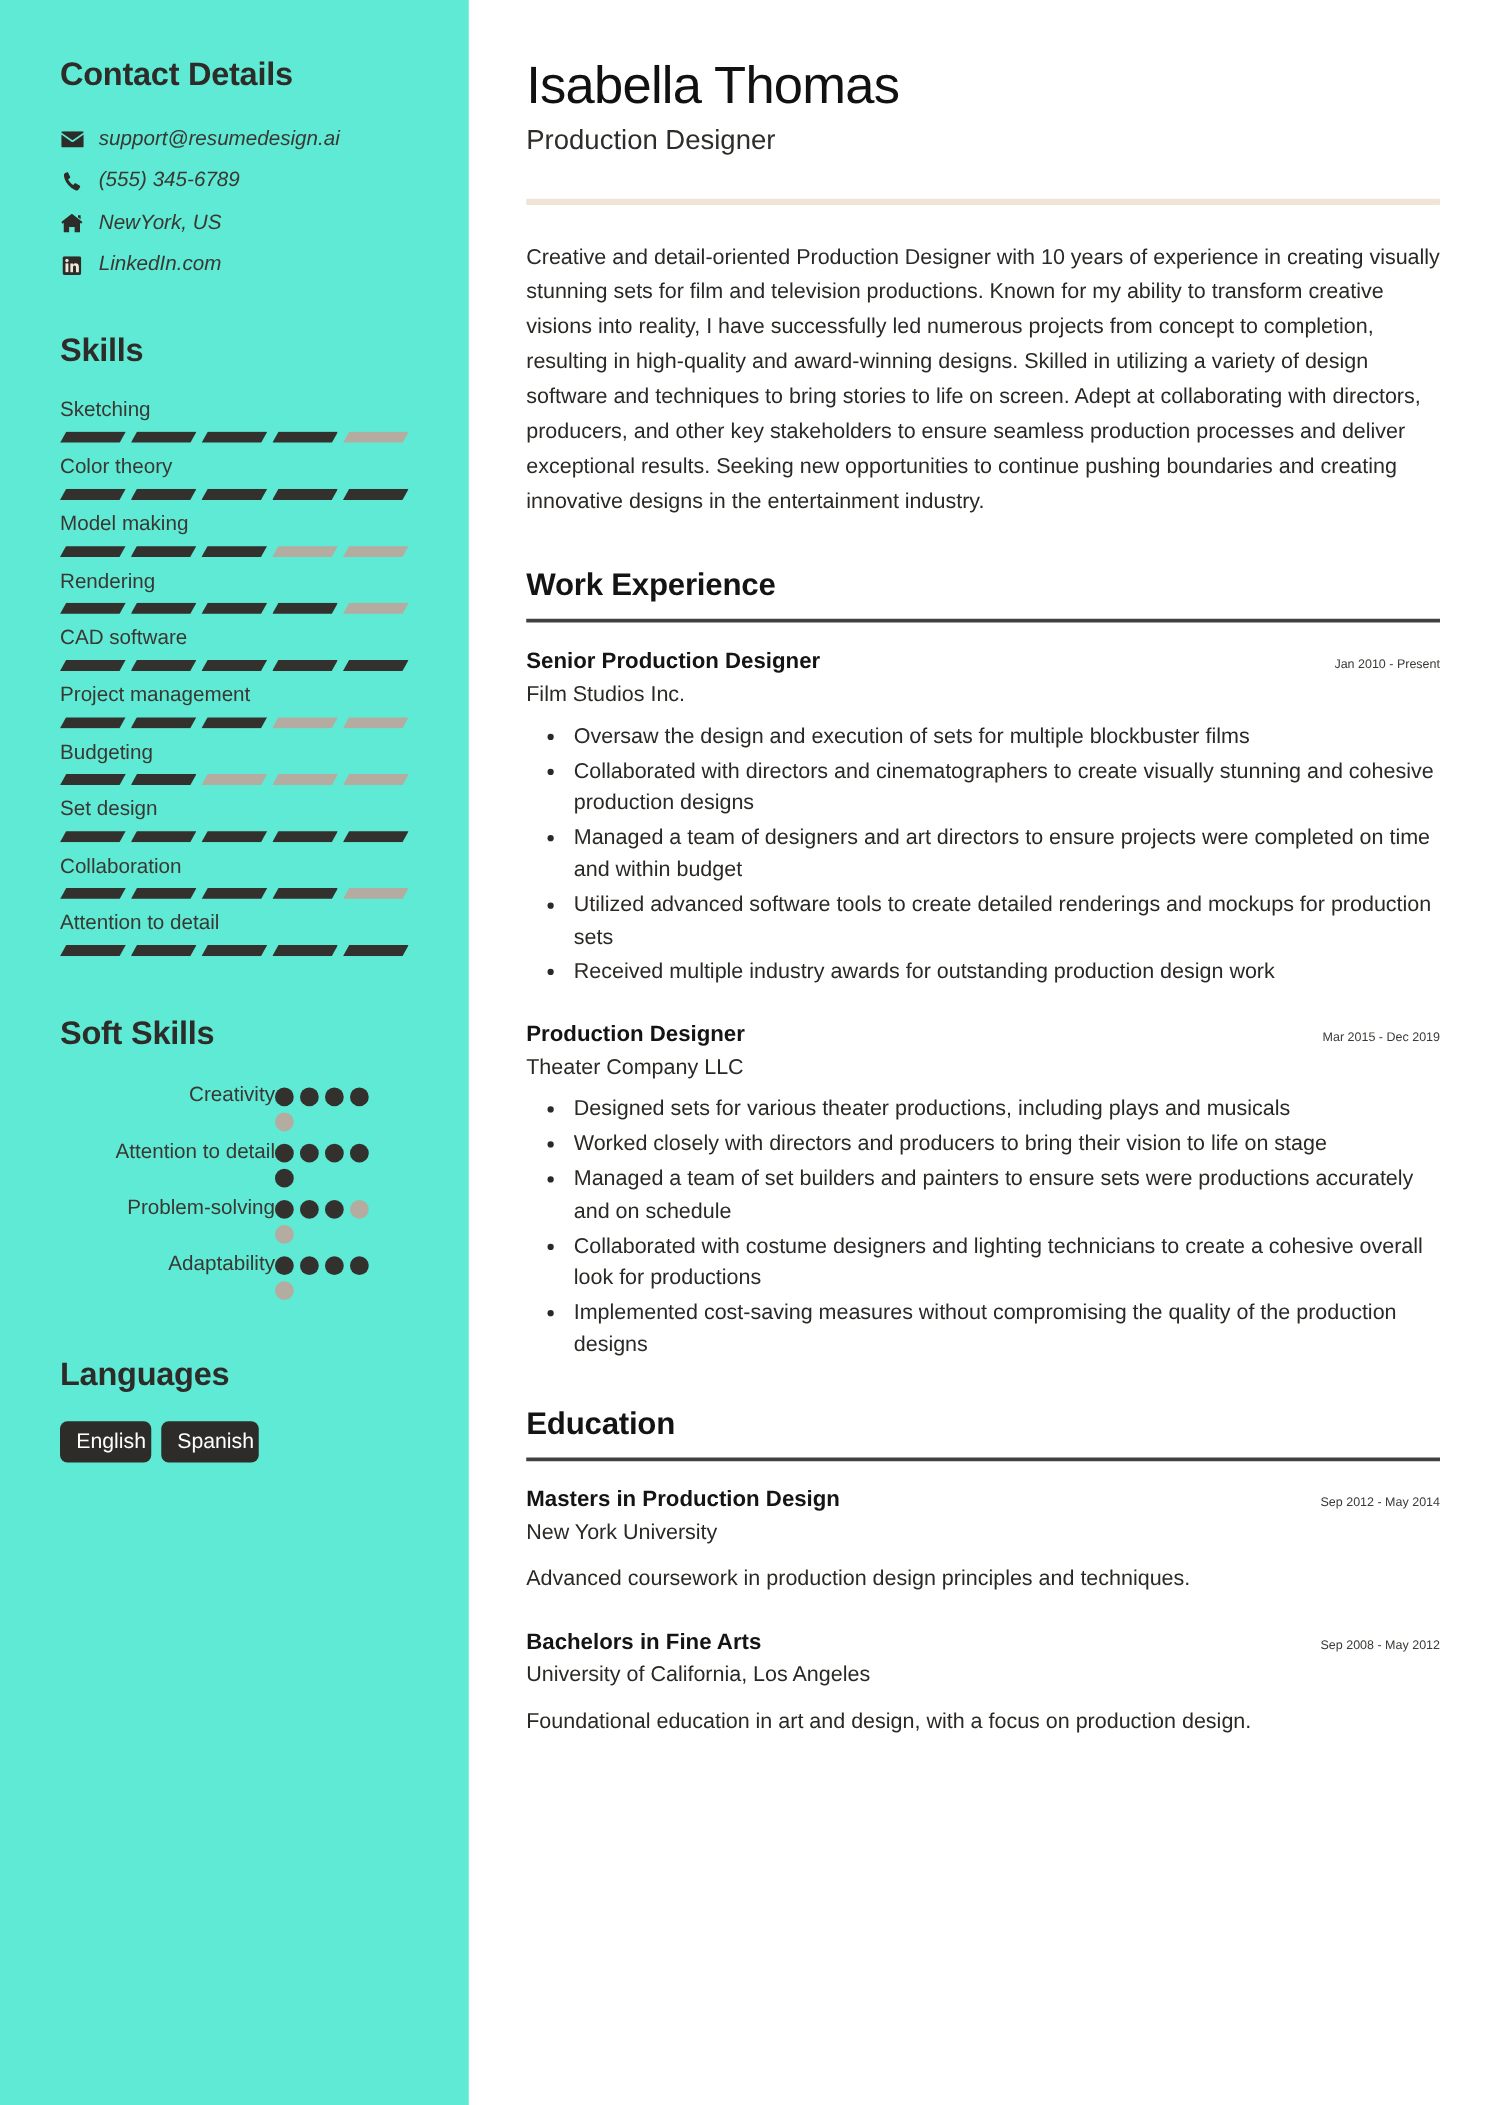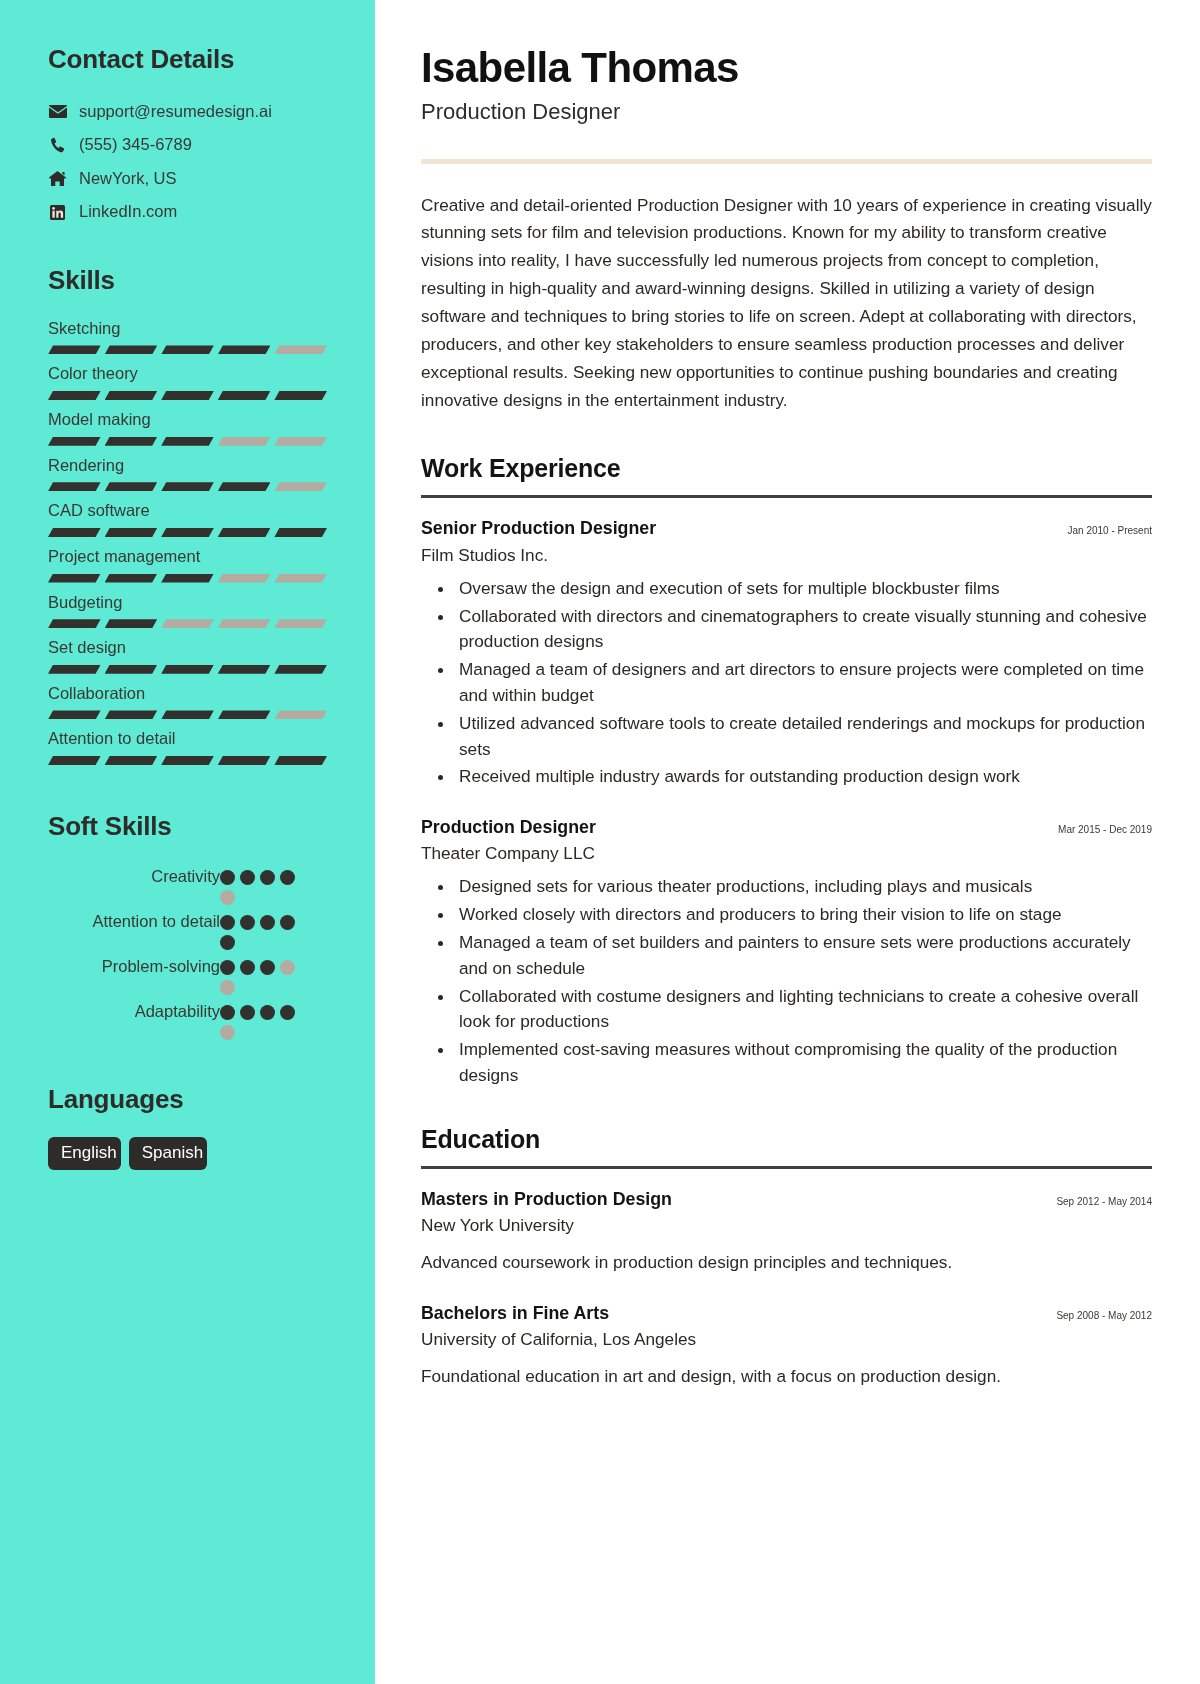--- a/index.html
+++ b/index.html
@@ -31,21 +31,21 @@
     font-size: 26px;
     font-weight: bold;
     color: #2e2c29;
     letter-spacing: -0.2px;
     margin-bottom: 26px;
   }
 
   .side-heading.tight { margin-bottom: 22px; }
 
   
-  .contact-list { margin-bottom: 42px; }
+  .contact-list { margin-bottom: 42px; font-style: italic; }
   .contact-row {
     display: flex;
     align-items: center;
     gap: 12px;
     margin-bottom: 12px;
     font-size: 16.5px;
     color: #3a3833;
     line-height: 1.3;
   }
   .c-icon {
@@ -127,21 +127,21 @@
 
   
   .main {
     flex: 1;
     padding: 44px 48px 40px 46px;
     min-width: 0;
   }
 
   .name {
     font-size: 42px;
-    font-weight: bold;
+    font-weight: normal;
     color: #111111;
     letter-spacing: -0.6px;
     line-height: 1.12;
   }
   .job-title-top {
     font-size: 22px;
     color: #2f2d2a;
     margin-top: 7px;
     line-height: 1.25;
   }

